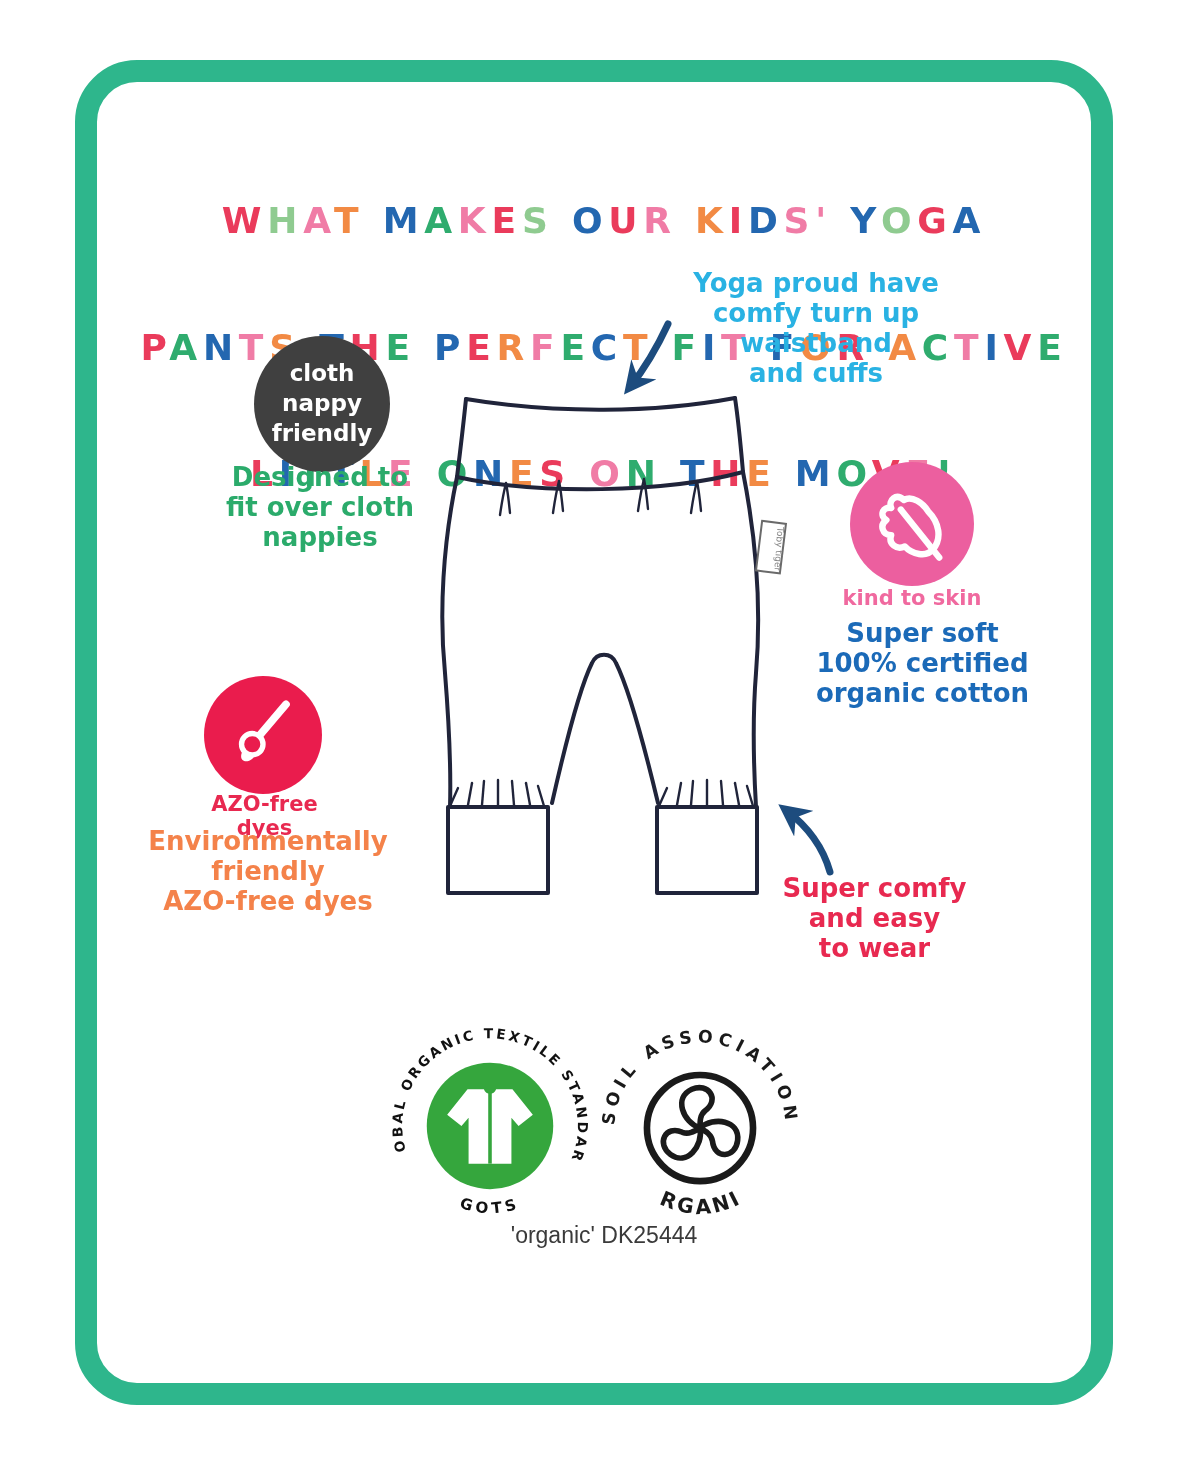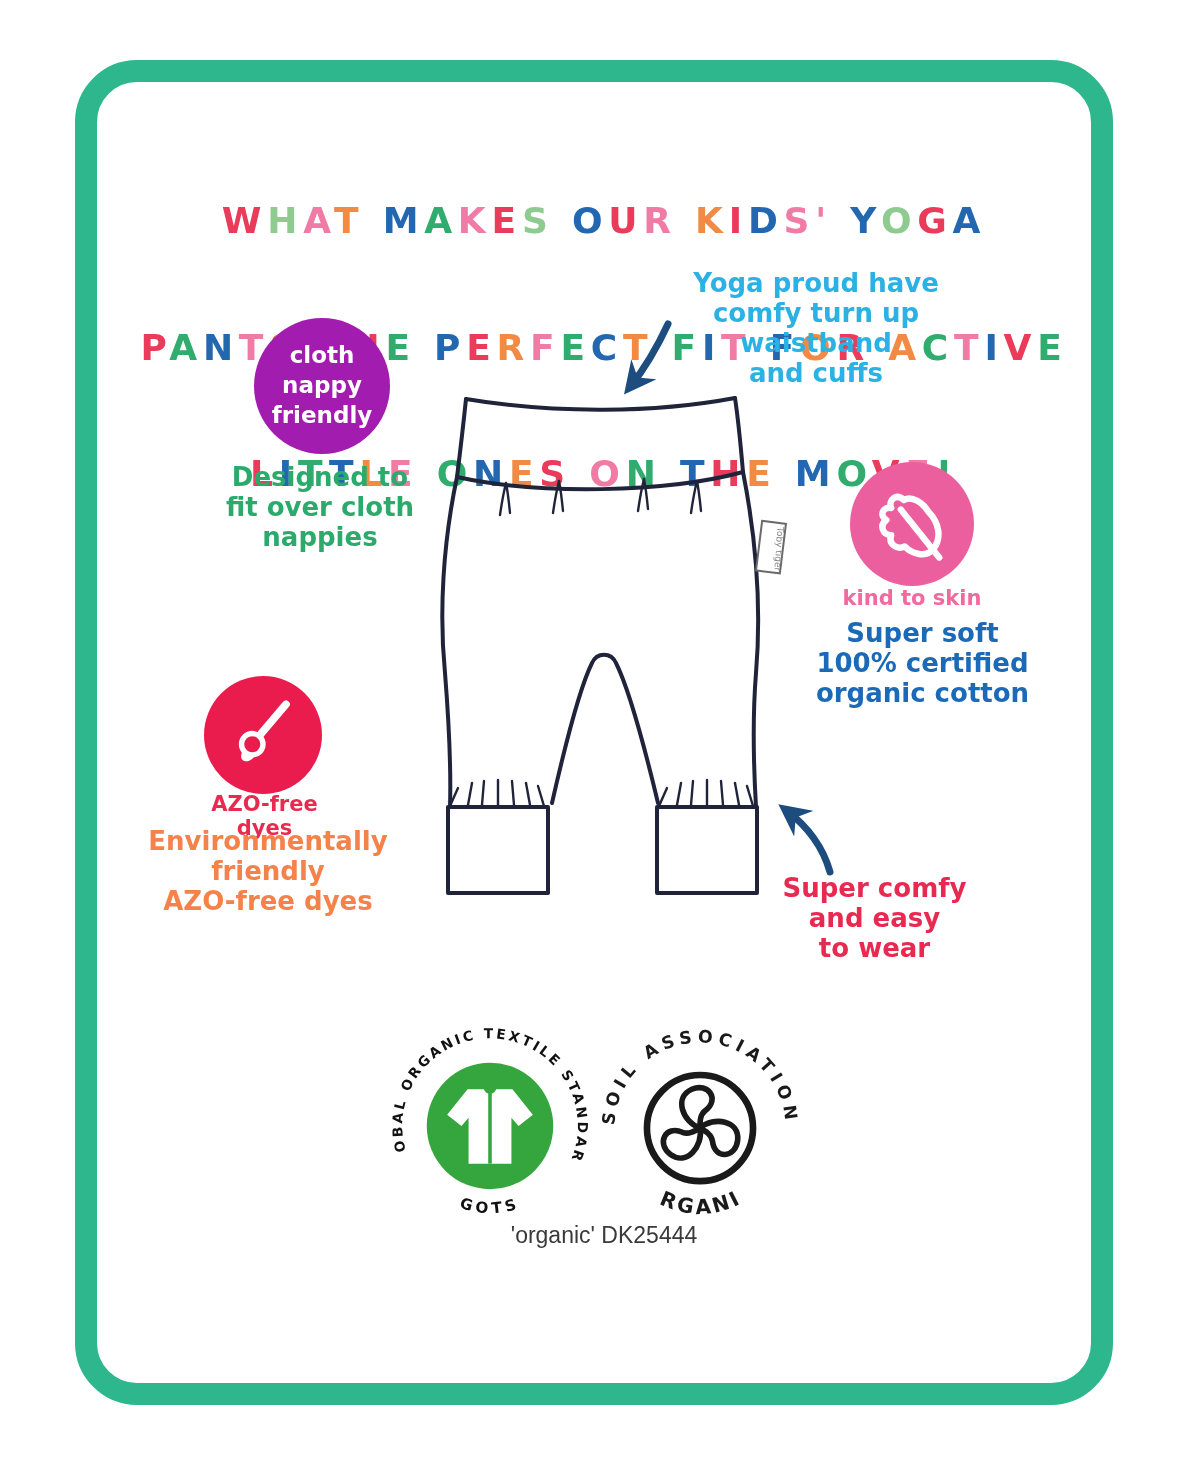--- a/index.html
+++ b/index.html
@@ -39,21 +39,21 @@
     <div><span style="color: rgb(234, 59, 91);">P</span><span style="color: rgb(47, 172, 110);">A</span><span style="color: rgb(35, 103, 176);">N</span><span style="color: rgb(240, 124, 166);">T</span><span style="color: rgb(242, 138, 68);">S</span><span> </span><span style="color: rgb(35, 103, 176);">T</span><span style="color: rgb(234, 59, 91);">H</span><span style="color: rgb(47, 172, 110);">E</span><span> </span><span style="color: rgb(35, 103, 176);">P</span><span style="color: rgb(234, 59, 91);">E</span><span style="color: rgb(242, 138, 68);">R</span><span style="color: rgb(240, 124, 166);">F</span><span style="color: rgb(47, 172, 110);">E</span><span style="color: rgb(35, 103, 176);">C</span><span style="color: rgb(242, 138, 68);">T</span><span> </span><span style="color: rgb(47, 172, 110);">F</span><span style="color: rgb(35, 103, 176);">I</span><span style="color: rgb(240, 124, 166);">T</span><span> </span><span style="color: rgb(35, 103, 176);">F</span><span style="color: rgb(242, 138, 68);">O</span><span style="color: rgb(234, 59, 91);">R</span><span> </span><span style="color: rgb(242, 138, 68);">A</span><span style="color: rgb(47, 172, 110);">C</span><span style="color: rgb(240, 124, 166);">T</span><span style="color: rgb(35, 103, 176);">I</span><span style="color: rgb(234, 59, 91);">V</span><span style="color: rgb(47, 172, 110);">E</span></div>
     <div><span style="color: rgb(234, 59, 91);">L</span><span style="color: rgb(35, 103, 176);">I</span><span style="color: rgb(47, 172, 110);">T</span><span style="color: rgb(35, 103, 176);">T</span><span style="color: rgb(242, 138, 68);">L</span><span style="color: rgb(240, 124, 166);">E</span><span> </span><span style="color: rgb(47, 172, 110);">O</span><span style="color: rgb(35, 103, 176);">N</span><span style="color: rgb(242, 138, 68);">E</span><span style="color: rgb(234, 59, 91);">S</span><span> </span><span style="color: rgb(240, 124, 166);">O</span><span style="color: rgb(47, 172, 110);">N</span><span> </span><span style="color: rgb(35, 103, 176);">T</span><span style="color: rgb(234, 59, 91);">H</span><span style="color: rgb(242, 138, 68);">E</span><span> </span><span style="color: rgb(35, 103, 176);">M</span><span style="color: rgb(47, 172, 110);">O</span><span style="color: rgb(234, 59, 91);">V</span><span style="color: rgb(240, 124, 166);">E</span><span style="color: rgb(47, 172, 110);">!</span></div>
   </div>
 
   <div class="abs callout cyan" style="left:640px;top:268px;width:352px;">
     <div>Yoga proud have</div>
     <div>comfy turn up waistband</div>
     <div>and cuffs</div>
   </div>
 
-  <div class="abs circle-badge" style="left:254px;top:318px;width:136px;height:136px;background:#a21caf;">
+  <div class="abs circle-badge" style="left:254px;top:336px;width:136px;height:136px;background:#404040;">
     <div class="badge-label">
       <div>cloth</div>
       <div>nappy</div>
       <div>friendly</div>
     </div>
   </div>
   <div class="abs callout greentxt" style="left:200px;top:462px;width:240px;">
     <div>Designed to</div>
     <div>fit over cloth</div>
     <div>nappies</div>

